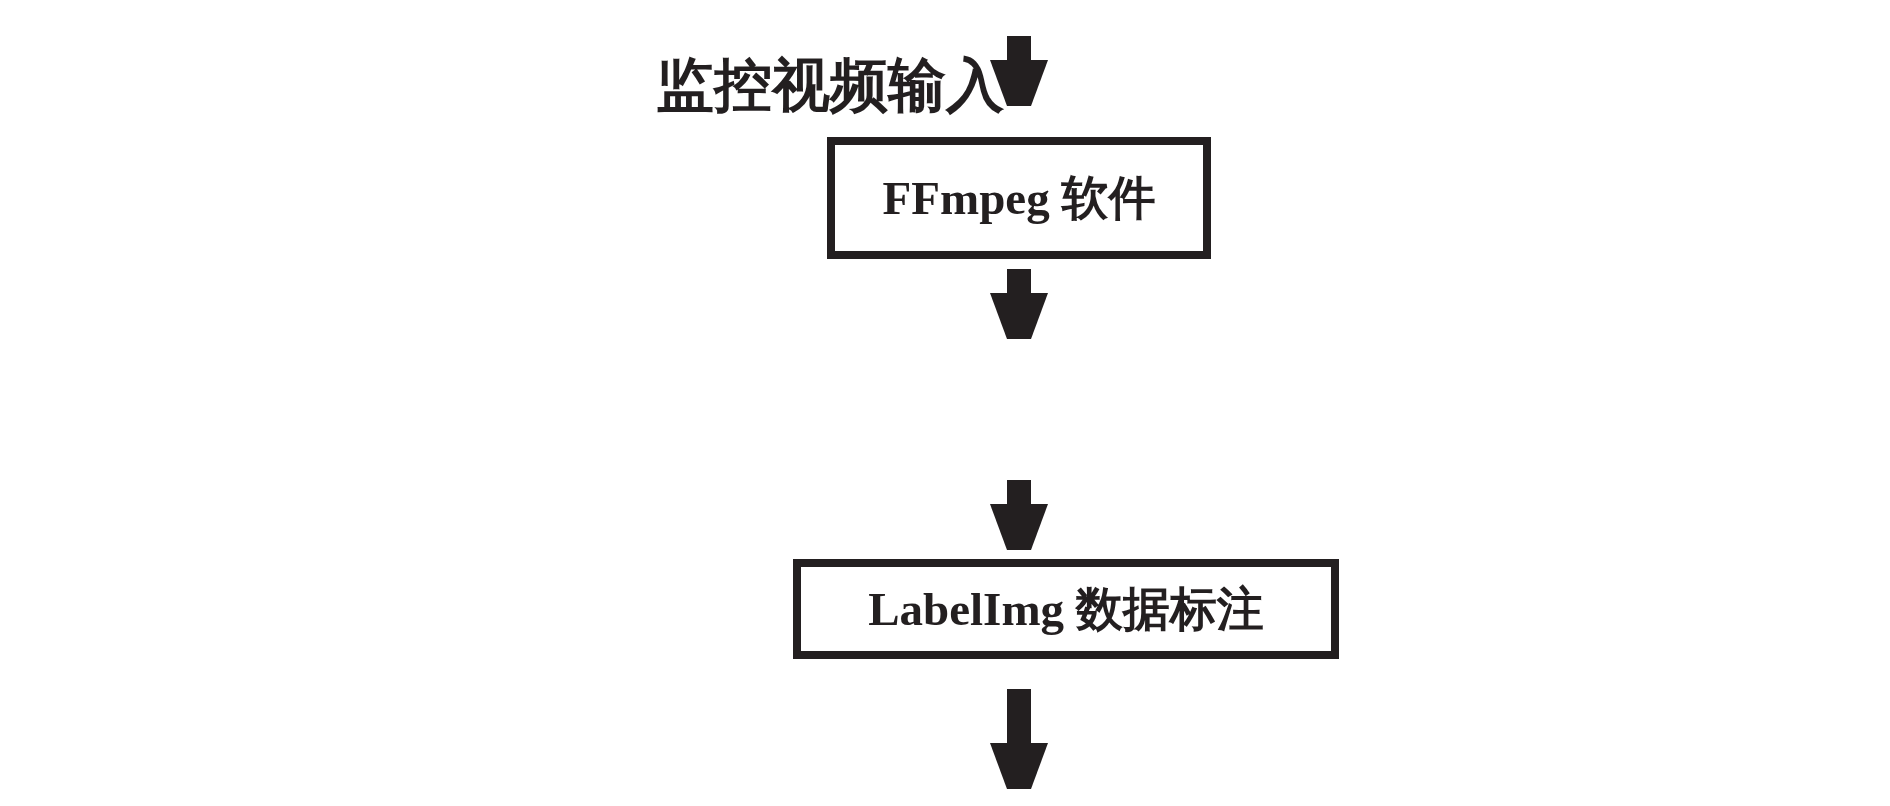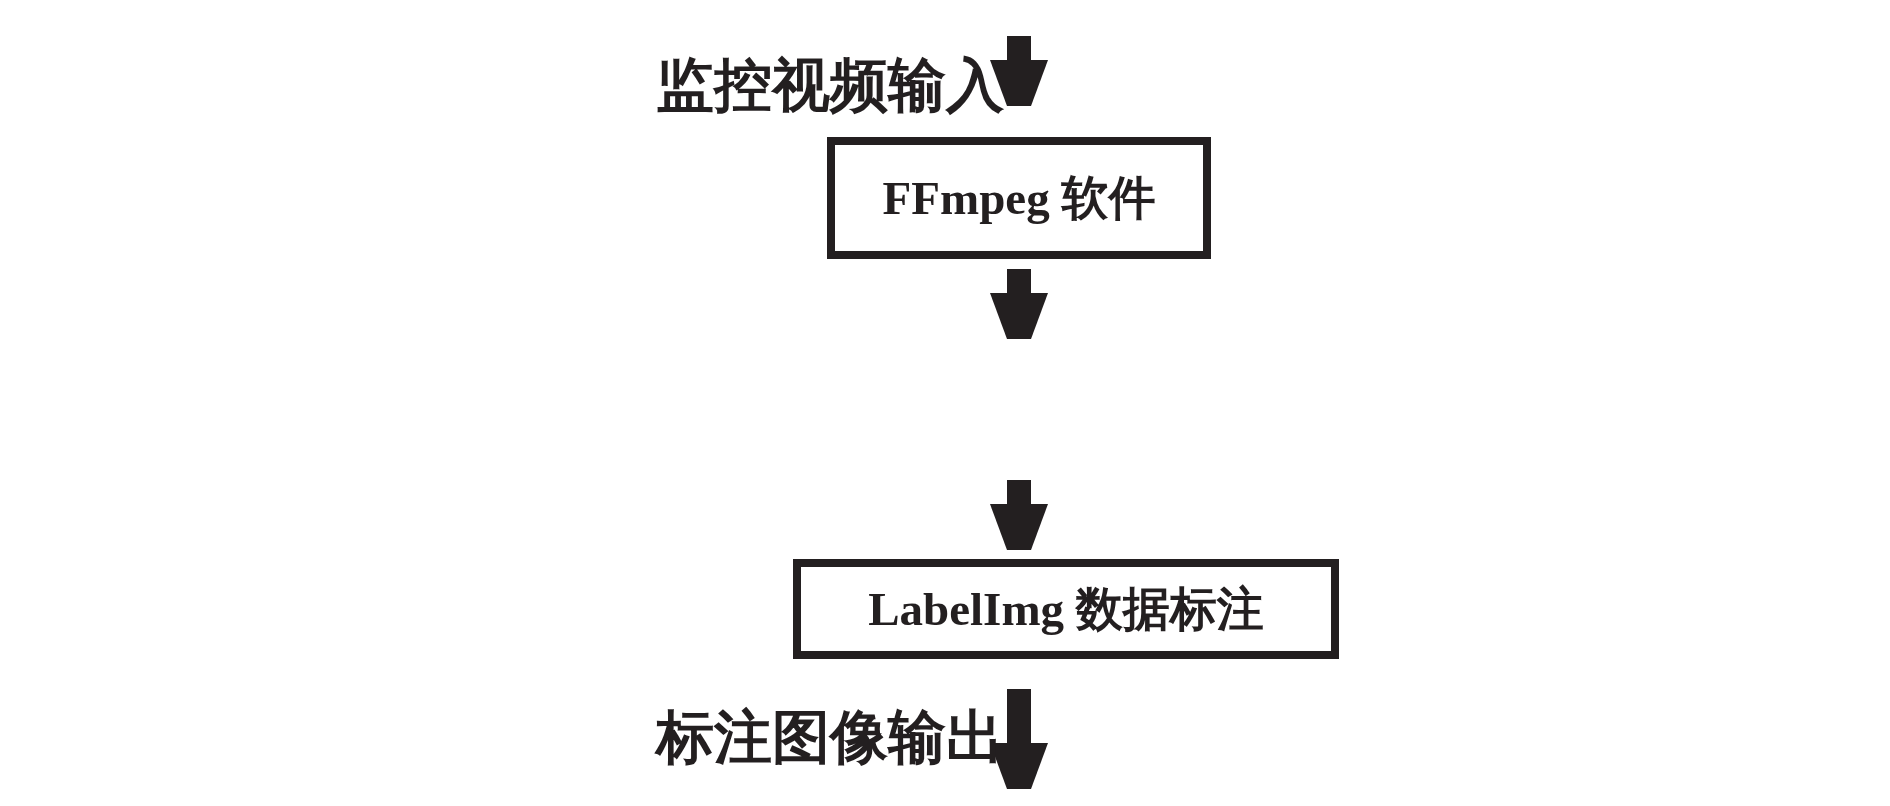--- a/index.html
+++ b/index.html
@@ -106,15 +106,14 @@
 
   <div class="node node-labelimg">
     <span>LabelImg 数据标注</span>
   </div>
 
   <div class="arrow arrow-output">
     <div class="shaft"></div>
     <div class="head"></div>
   </div>
 
-  <div class="flow-label label-output">标注图像输出</div>
 
 </div>
 
 </body></html>

